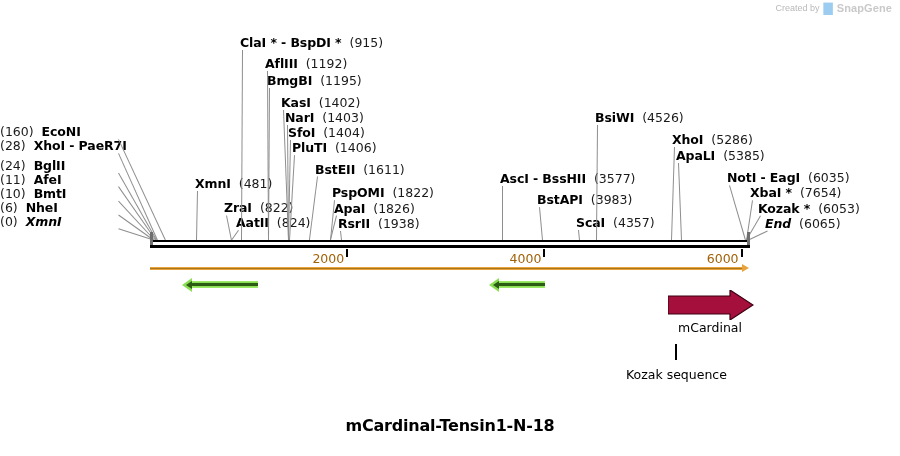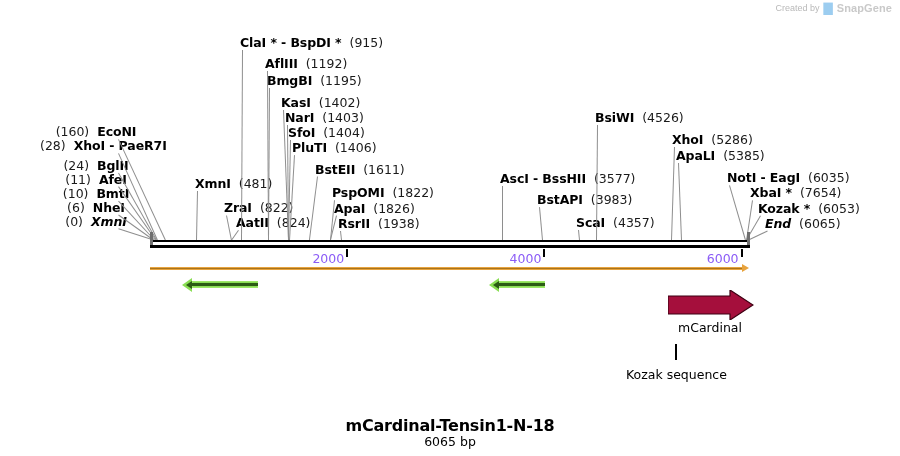--- a/index.html
+++ b/index.html
@@ -12,30 +12,30 @@
 
   .wm{position:absolute;right:8px;top:2px;display:flex;align-items:center;gap:4px;
       font-size:9px;color:#b9b9b9;font-family:"Liberation Sans",sans-serif;text-align:right;}
   .wm .wm-logo{color:#9ccdf0;font-size:12px;line-height:1;}
   .wm .wm-brand{color:#c9c9c9;font-size:11px;font-weight:bold;letter-spacing:.1px;}
 
   .lbl{position:absolute;white-space:nowrap;font-size:12.5px;line-height:13px;}
   .lbl .enz{font-weight:bold;letter-spacing:-0.1px;}
   .lbl .enz.it{font-style:italic;}
   .lbl .pos{font-weight:normal;color:#1a1a1a;}
-  .lbl.r{text-align:center;padding-left:40px;}
+  .lbl.r{text-align:left;}
 
   .leader{position:absolute;background:#8e8e8e;width:1px;transform-origin:50% 100%;}
 
   .bb-top{position:absolute;background:#000;height:2px;}
   .bb-bot{position:absolute;background:#000;height:3px;}
   .bb-cap{position:absolute;background:#6f6f6f;width:3px;}
 
   .ruler-tick{position:absolute;background:#000;width:2px;height:8px;}
-  .ruler-num{position:absolute;font-size:12.5px;color:#8b5cf6;white-space:nowrap;}
+  .ruler-num{position:absolute;font-size:12.5px;color:#a16207;white-space:nowrap;}
 
   .orange{position:absolute;height:3px;background:#e8a33d;}
   .orange-core{position:absolute;height:1px;background:#a8741c;}
   .orange-head{position:absolute;width:0;height:0;border-top:4px solid transparent;
       border-bottom:4px solid transparent;border-left:7px solid #e8a33d;}
 
   .grn-body{position:absolute;height:7px;background:#8ade54;border:1px solid #9ee86a;box-sizing:border-box;}
   .grn-core{position:absolute;height:3px;background:#2b5c14;}
   .grn-head{position:absolute;width:0;height:0;border-top:7px solid transparent;
       border-bottom:7px solid transparent;border-right:10px solid #8ade54;}
@@ -156,15 +156,14 @@
 
   <svg style="position:absolute;left:668px;top:290px;" width="86" height="30" viewBox="0 0 86 30">
     <polygon points="0,6 62,6 62,0 85,15 62,30 62,24 0,24" fill="#a50f3c" stroke="#3d0012" stroke-width="1.2"></polygon>
   </svg>
   <div class="feat-name" style="left:678px;top:320px;">mCardinal</div>
 
   <div class="kozak-tick" style="left:675px;top:344px;"></div>
   <div class="feat-name" style="left:626px;top:367px;">Kozak sequence</div>
 
   <div class="title" style="top:416px;">mCardinal-Tensin1-N-18</div>
-  <div class="subtitle" style="top:434px;">6065 bp</div>
 
 </div>
 
 </body></html>

